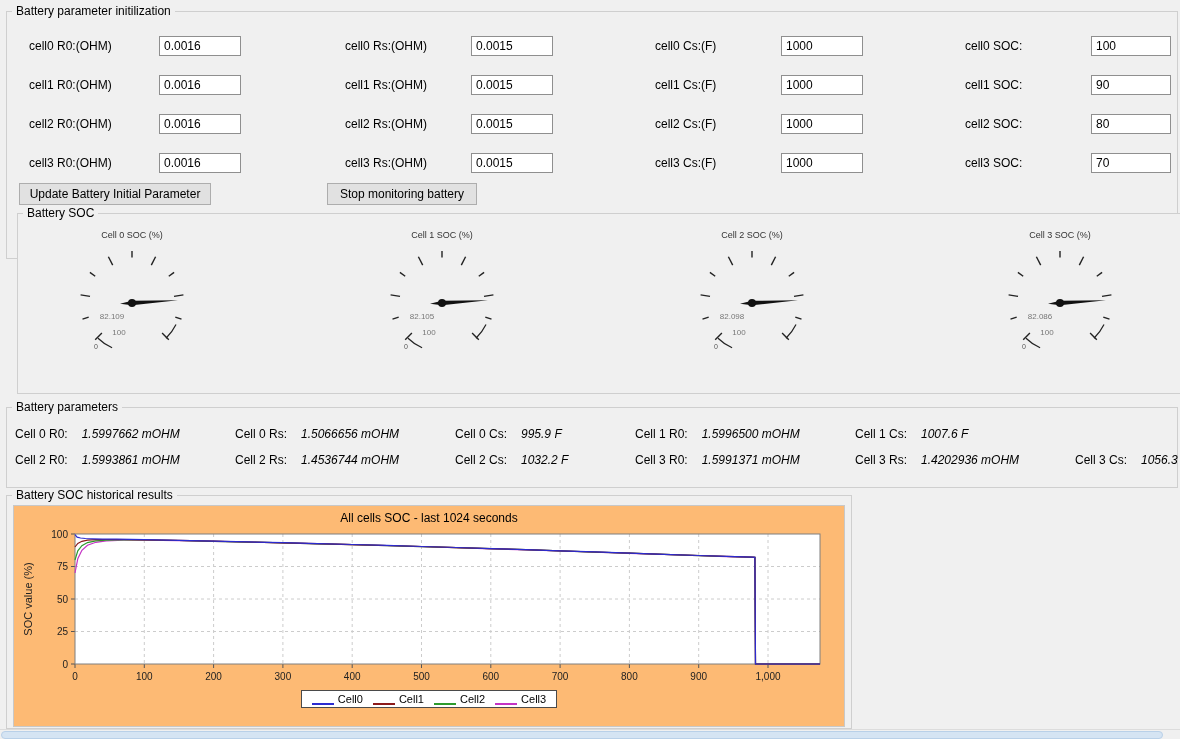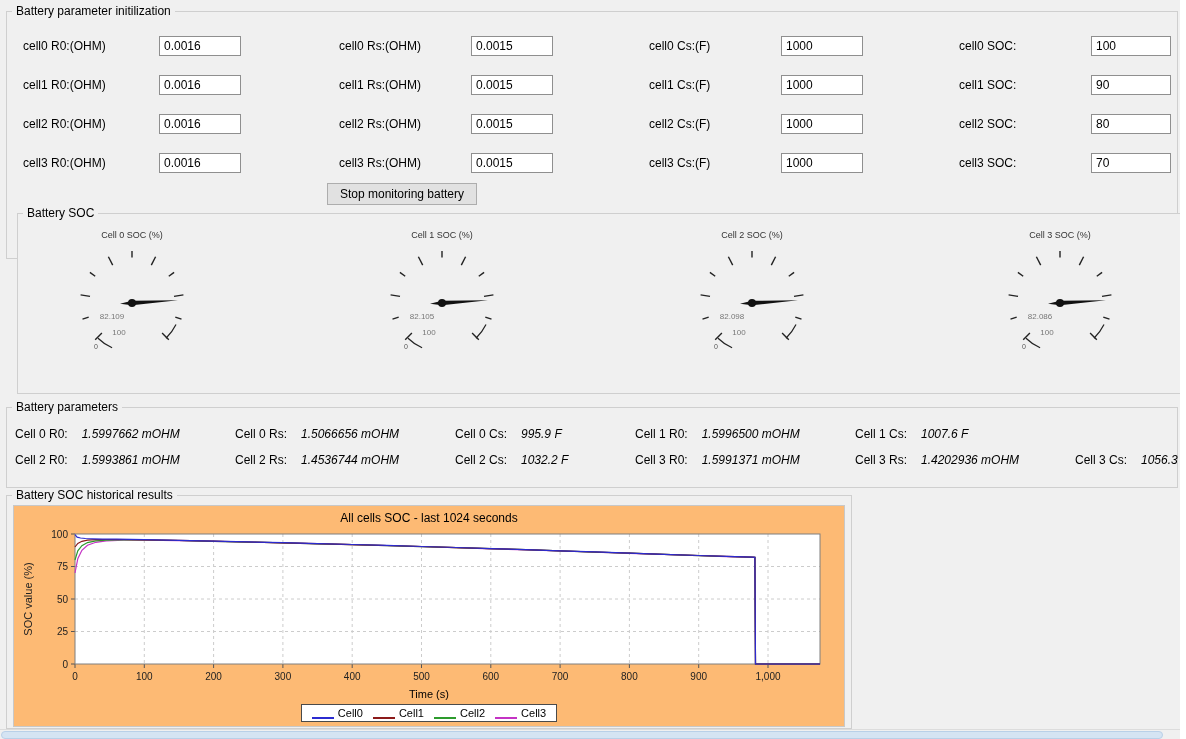--- a/index.html
+++ b/index.html
@@ -12,21 +12,21 @@
     color: #000;
   }
   .group { position: absolute; border: 1px solid #cfcfcf; background: #f0f0f0; }
   .group-title {
     position: absolute; top: -8px; left: 5px;
     background: #f0f0f0; padding: 0 4px; font-size: 12px; line-height: 14px; white-space: nowrap;
   }
 
   
   .init-row { position: absolute; left: 0; width: 100%; height: 22px; }
-  .init-row .lbl { position: absolute; line-height: 20px; white-space: nowrap; }
+  .init-row .lbl { position: absolute; line-height: 20px; white-space: nowrap; margin-left: 6px; }
   .fld {
     position: absolute; width: 82px; height: 20px;
     border: 1px solid #8f8f8f; background: #fff;
     font-family: "Liberation Sans", sans-serif; font-size: 12px; padding: 0 4px;
   }
   .lc1{left:16px} .lc2{left:332px} .lc3{left:642px} .lc4{left:952px}
   .fc1{left:152px} .fc2{left:464px} .fc3{left:774px} .fc4{left:1084px;width:80px}
   .btn {
     position: absolute; height: 22px;
     background: #e1e1e1; border: 1px solid #adadad;
@@ -119,20 +119,21 @@
     <span class="lbl lc1">cell3 R0:(OHM)</span>
     <input class="fld fc1" type="text" value="0.0016" style="">
     <span class="lbl lc2">cell3 Rs:(OHM)</span>
     <input class="fld fc2" type="text" value="0.0015" style="">
     <span class="lbl lc3">cell3 Cs:(F)</span>
     <input class="fld fc3" type="text" value="1000" style="">
     <span class="lbl lc4">cell3 SOC:</span>
     <input class="fld fc4" type="text" value="70" style="">
   </div>
 
+  <button class="btn btn-update">Update Battery Initial Parameter</button>
   <button class="btn btn-stop">Stop monitoring battery</button>
 </div>
 
 <div class="group" style="left:6px; top:213px; width:1172px; height:181px;margin-left:11px;">
   <span class="group-title">Battery SOC</span>
 
   <div class="gauge g0">
     <div class="gauge-title">Cell 0 SOC (%)</div>
     <svg class="gauge-svg" width="130" height="122">
         <line x1="34.9" y1="90.1" x2="28.2" y2="96.8" stroke="#222" stroke-width="1.4"></line>
@@ -298,21 +299,20 @@
         <text x="48" y="44" text-anchor="end" font-size="10" fill="#222">75</text>
         <line x1="51" y1="8.0" x2="55" y2="8.0" stroke="#555"></line>
         <text x="48" y="11.5" text-anchor="end" font-size="10" fill="#222">100</text>
         <rect x="55" y="8" width="745" height="130" fill="none" stroke="#7f7f7f"></rect>
         <polyline points="55.0,47.0 57.8,32.7 61.9,24.3 67.5,19.3 75.8,16.3 86.2,14.9 103.5,14.1 124.3,14.1 159.0,14.6 193.6,15.3 228.3,16.1 262.9,16.9 297.6,17.8 332.2,18.7 366.9,19.6 401.5,20.7 436.2,21.7 470.8,22.8 505.5,23.8 540.1,25.0 574.8,26.1 609.4,27.3 644.1,28.5 678.7,29.6 706.4,30.6 723.8,31.1 732.8,31.3 734.9,31.5 735.5,138.0 800.0,138.0" fill="none" stroke="#c433c4" stroke-width="1.2"></polyline>
         <polyline points="55.0,34.0 57.8,24.9 61.9,19.7 67.5,16.6 75.8,14.9 86.2,14.1 103.5,13.7 124.3,14.0 159.0,14.5 193.6,15.3 228.3,16.1 262.9,16.8 297.6,17.8 332.2,18.7 366.9,19.6 401.5,20.6 436.2,21.6 470.8,22.7 505.5,23.7 540.1,24.9 574.8,26.1 609.4,27.2 644.1,28.4 678.7,29.6 706.4,30.5 723.8,31.0 732.8,31.3 734.9,31.4 735.5,138.0 800.0,138.0" fill="none" stroke="#2d9b2d" stroke-width="1.2"></polyline>
         <polyline points="55.0,21.0 57.8,17.4 61.9,15.3 67.5,14.2 75.8,13.7 86.2,13.5 103.5,13.5 124.3,13.9 159.0,14.4 193.6,15.2 228.3,16.0 262.9,16.8 297.6,17.7 332.2,18.6 366.9,19.5 401.5,20.5 436.2,21.6 470.8,22.6 505.5,23.7 540.1,24.8 574.8,26.0 609.4,27.2 644.1,28.3 678.7,29.5 706.4,30.4 723.8,30.9 732.8,31.2 734.9,31.3 735.5,138.0 800.0,138.0" fill="none" stroke="#8c1a1a" stroke-width="1.2"></polyline>
         <polyline points="55.0,8.7 57.1,11.1 60.5,12.0 65.4,12.5 72.3,12.8 82.7,13.1 96.6,13.2 124.3,13.7 159.0,14.4 193.6,15.2 228.3,15.9 262.9,16.7 297.6,17.6 332.2,18.5 366.9,19.4 401.5,20.5 436.2,21.5 470.8,22.6 505.5,23.6 540.1,24.8 574.8,25.9 609.4,27.1 644.1,28.3 678.7,29.5 706.4,30.4 723.8,30.9 732.8,31.1 734.9,31.3 735.5,138.0 800.0,138.0" fill="none" stroke="#2b2bd0" stroke-width="1.2"></polyline>
         <text transform="translate(12,73) rotate(-90)" text-anchor="middle" font-size="11" fill="#222">SOC value (%)</text>
       </svg>
-    <div class="chart-xlabel">Time (s)</div>
     <div class="chart-legend-wrap">
       <span class="chart-legend" id="chart-legend">
           <span class="legend-item">
             <span class="legend-line" style="border-top-color: rgb(43, 43, 208);"></span>
             <span>Cell0</span>
           </span>
           <span class="legend-item">
             <span class="legend-line" style="border-top-color: rgb(140, 26, 26);"></span>
             <span>Cell1</span>
           </span>

